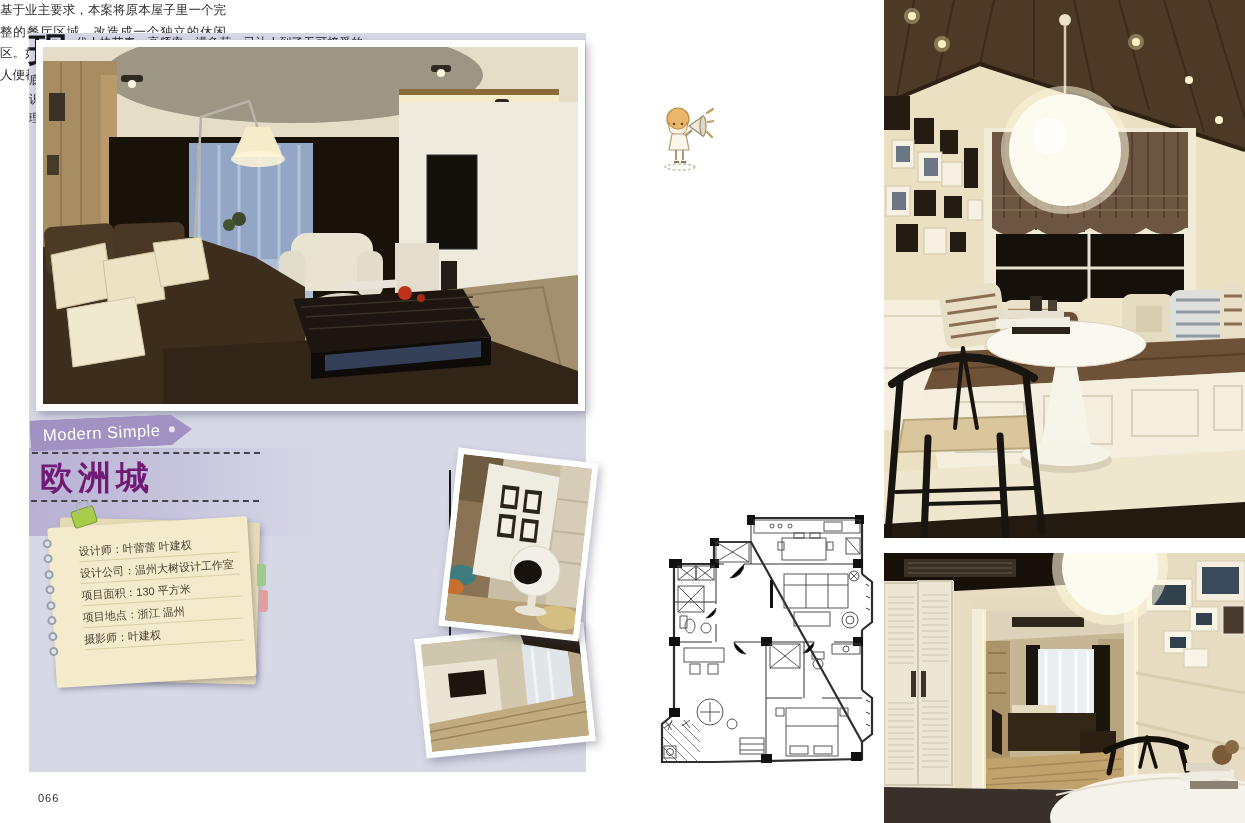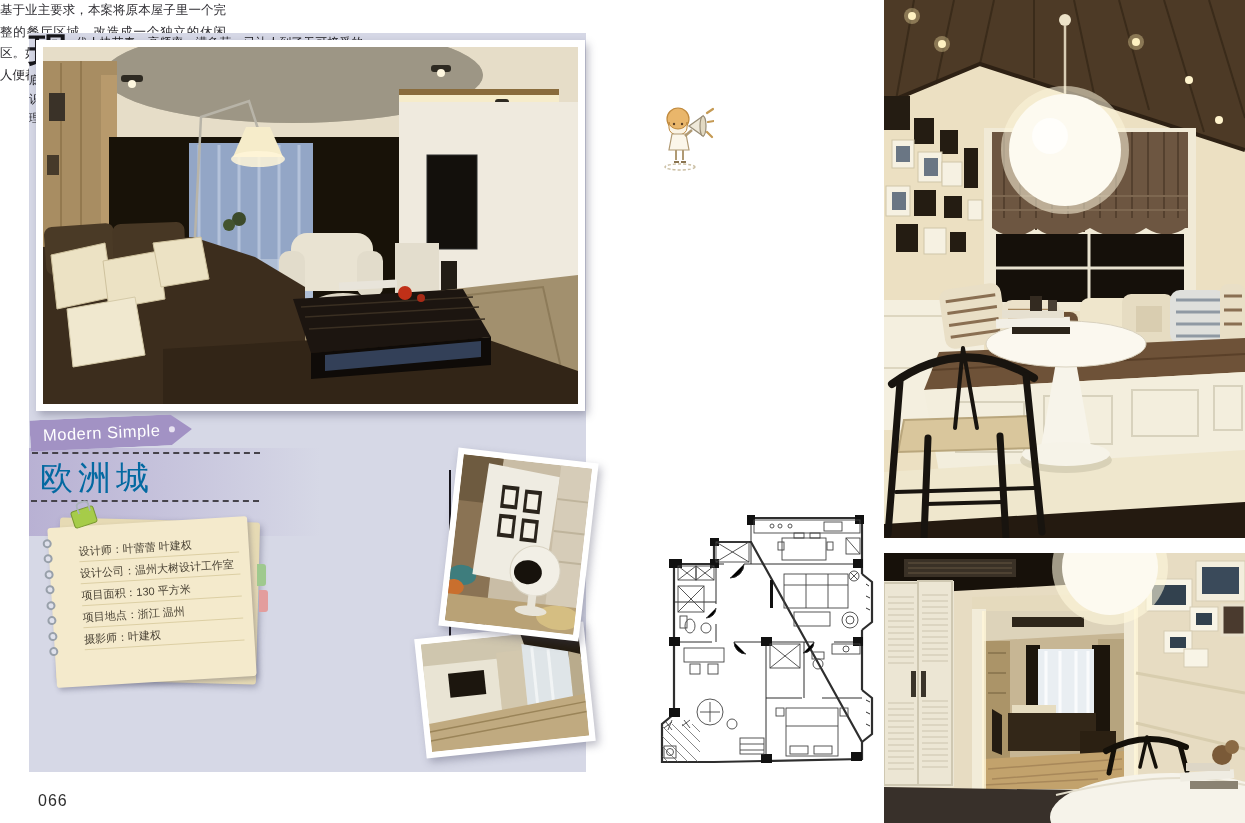--- a/index.html
+++ b/index.html
@@ -21,21 +21,21 @@
   #style-tag { left:1px; top:384px; width:162px; height:31px; background:#a292c4;
     clip-path:polygon(0 0, 87% 0, 100% 50%, 87% 100%, 0 100%);
     transform:rotate(-2.5deg); display:flex; align-items:center; z-index:3; }
   #style-tag span { color:#fff; font-size:16.5px; letter-spacing:.5px; padding-left:13px; }
   #tag-dot { position:absolute; right:17px; top:12px; width:6px; height:6px;
     border-radius:50%; background:#e8e2f2; }
 
   .dash { border-top:2px dashed #45424a; height:0; }
   #dash1 { left:3px; top:419px; width:228px; }
   #dash2 { left:2px; top:467px; width:228px; }
-  #proj-title { left:11px; top:423px; font-size:33px; font-weight:400; color:#0369a1;
+  #proj-title { left:11px; top:423px; font-size:33px; font-weight:700; color:#701a75;
     letter-spacing:5px; z-index:2; }
 
   
   #notepad { left:19px; top:485px; width:214px; height:170px; z-index:2; }
   .np-sheet { position:absolute; border-radius:3px; }
   #np-back { left:10px; top:2px; width:200px; height:162px; background:#e6dab4;
     transform:rotate(1.5deg); box-shadow:2px 3px 6px rgba(60,60,90,.35); }
   #np-main { left:4px; top:4px; width:200px; height:160px; background:#f4eacc;
     transform:rotate(-3.5deg); box-shadow:2px 3px 5px rgba(60,60,90,.3);
     padding:14px 10px 6px 30px; }
@@ -62,21 +62,21 @@
 
   
   #vline { left:420px; top:437px; width:2px; height:172px; background:#17151c; }
   #small1 { left:419px; top:422px; width:141px; height:179px; padding:6px;
     transform:rotate(6.5deg); z-index:3; }
   #small1 svg { display:block; width:129px; height:167px; }
   #small2 { left:391px; top:597px; width:170px; height:120px; padding:6px;
     transform:rotate(-6deg); z-index:2; }
   #small2 svg { display:block; width:158px; height:108px; }
 
-  #page-no { left:38px; top:792px; font-size:16px; color:#2e2e2e; letter-spacing:1px; }
+  #page-no { left:38px; top:792px; font-size:11px; color:#2e2e2e; letter-spacing:1px; }
 
   
   #announcer { left:658px; top:106px; width:56px; height:66px; }
   #note { left:656px; top:177px; width:226px; font-size:12.5px; line-height:21.5px;
     color:#2c2b30; text-align:justify; }
   #floorplan { left:654px; top:512px; width:224px; height:262px; }
 
   
   #photo-tr { left:884px; top:0; width:361px; height:538px; overflow:hidden; }
   #photo-br { left:884px; top:553px; width:361px; height:270px; overflow:hidden; }

